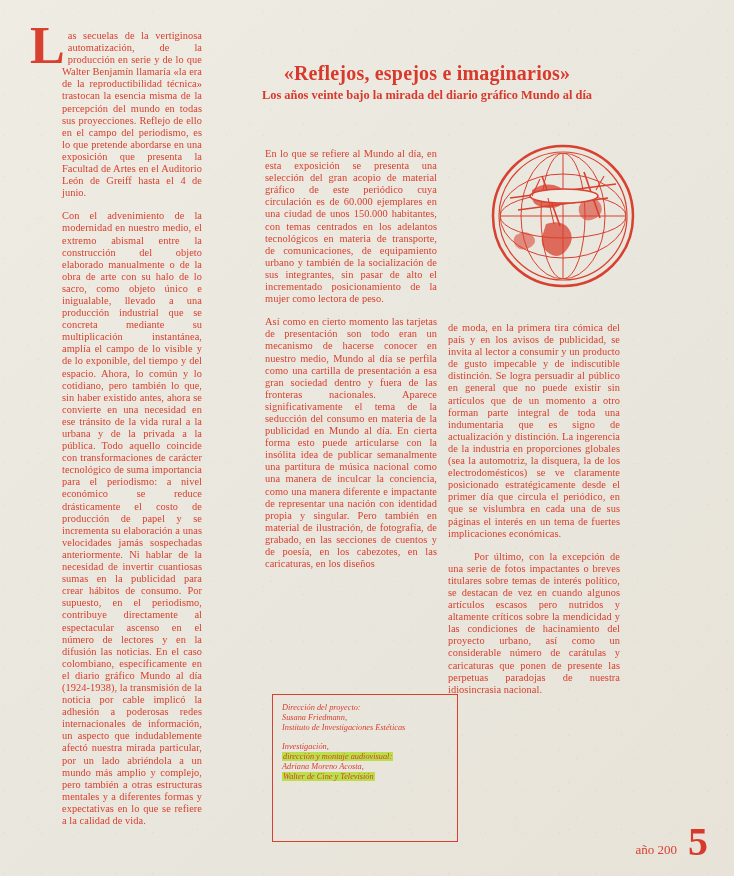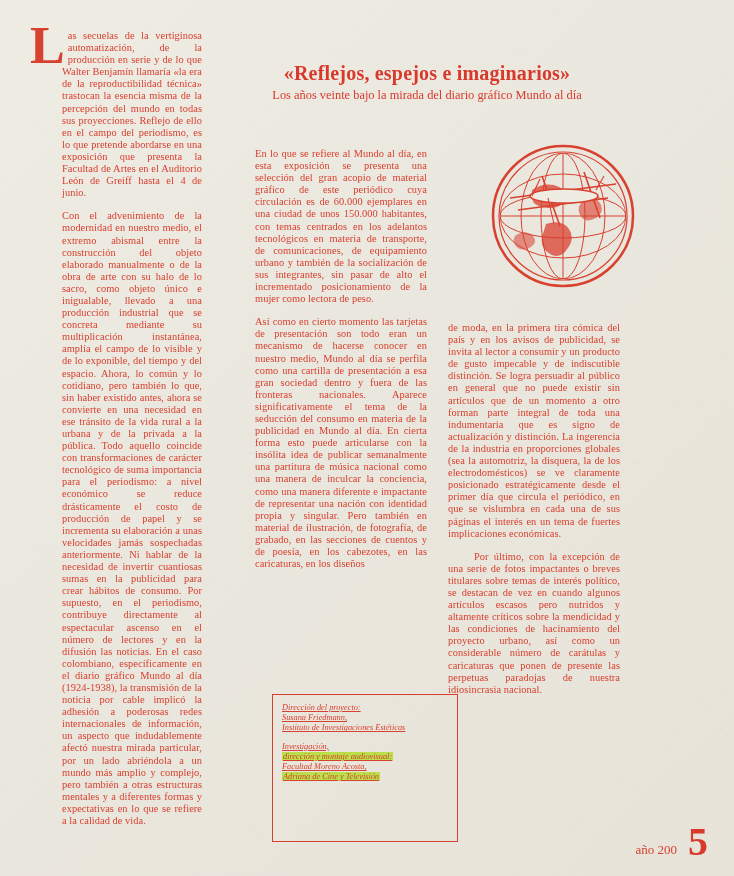--- a/index.html
+++ b/index.html
@@ -32,21 +32,21 @@
   .col p {
     margin: 0 0 11px 0;
     text-indent: 0;
   }
   .col1 {
     left: 62px;
     top: 30px;
     width: 140px;
   }
   .col2 {
-    left: 255px;
+    left: 265px;
     top: 148px;
     width: 172px;
   }
   .col3 {
     left: 448px;
     top: 322px;
     width: 172px;
   }
   
   .dropcap {
@@ -72,21 +72,21 @@
   .main-title {
     font-family: "Liberation Serif", serif;
     font-weight: bold;
     font-size: 20px;
     letter-spacing: 0.2px;
     color: #d8392b;
     white-space: nowrap;
   }
   .subtitle {
     font-family: "Liberation Serif", serif;
-    font-weight: normal;
+    font-weight: bold;
     font-size: 12.4px;
     margin-top: 3px;
     color: #d8392b;
     white-space: nowrap;
   }
   
   .emblem {
     position: absolute;
     left: 488px;
     top: 140px;
@@ -103,21 +103,20 @@
     top: 694px;
     width: 186px;
     height: 148px;
     border: 1px solid #d8402f;
     box-sizing: border-box;
     padding: 8px 9px;
     font-size: 8.3px;
     line-height: 10.2px;
     font-style: italic;
     color: #d8402f;
-    text-decoration: underline;
   }
   .credits .grp {
     margin-bottom: 8px;
   }
   .credits .grp:last-child {
     margin-bottom: 0;
   }
   .hl {
     background: #b9e04a;
     padding: 0 1px;
@@ -220,22 +219,22 @@
 
   <div class="credits">
     <div class="grp">
       <div>Dirección del proyecto:</div>
       <div>Susana Friedmann,</div>
       <div>Instituto de Investigaciones Estéticas</div>
     </div>
     <div class="grp">
       <div>Investigación,</div>
       <div><span class="hl">dirección y montaje audiovisual:</span></div>
-      <div>Facultad Moreno Acosta,</div>
-      <div><span class="hl">Adriana de Cine y Televisión</span></div>
+      <div>Adriana Moreno Acosta,</div>
+      <div><span class="hl">Walter de Cine y Televisión</span></div>
     </div>
   </div>
 
   <div class="footer-year">
     <span>año 200</span>
     <span class="big">5</span>
   </div>
 
   <div class="speckle"></div>
 </div>

